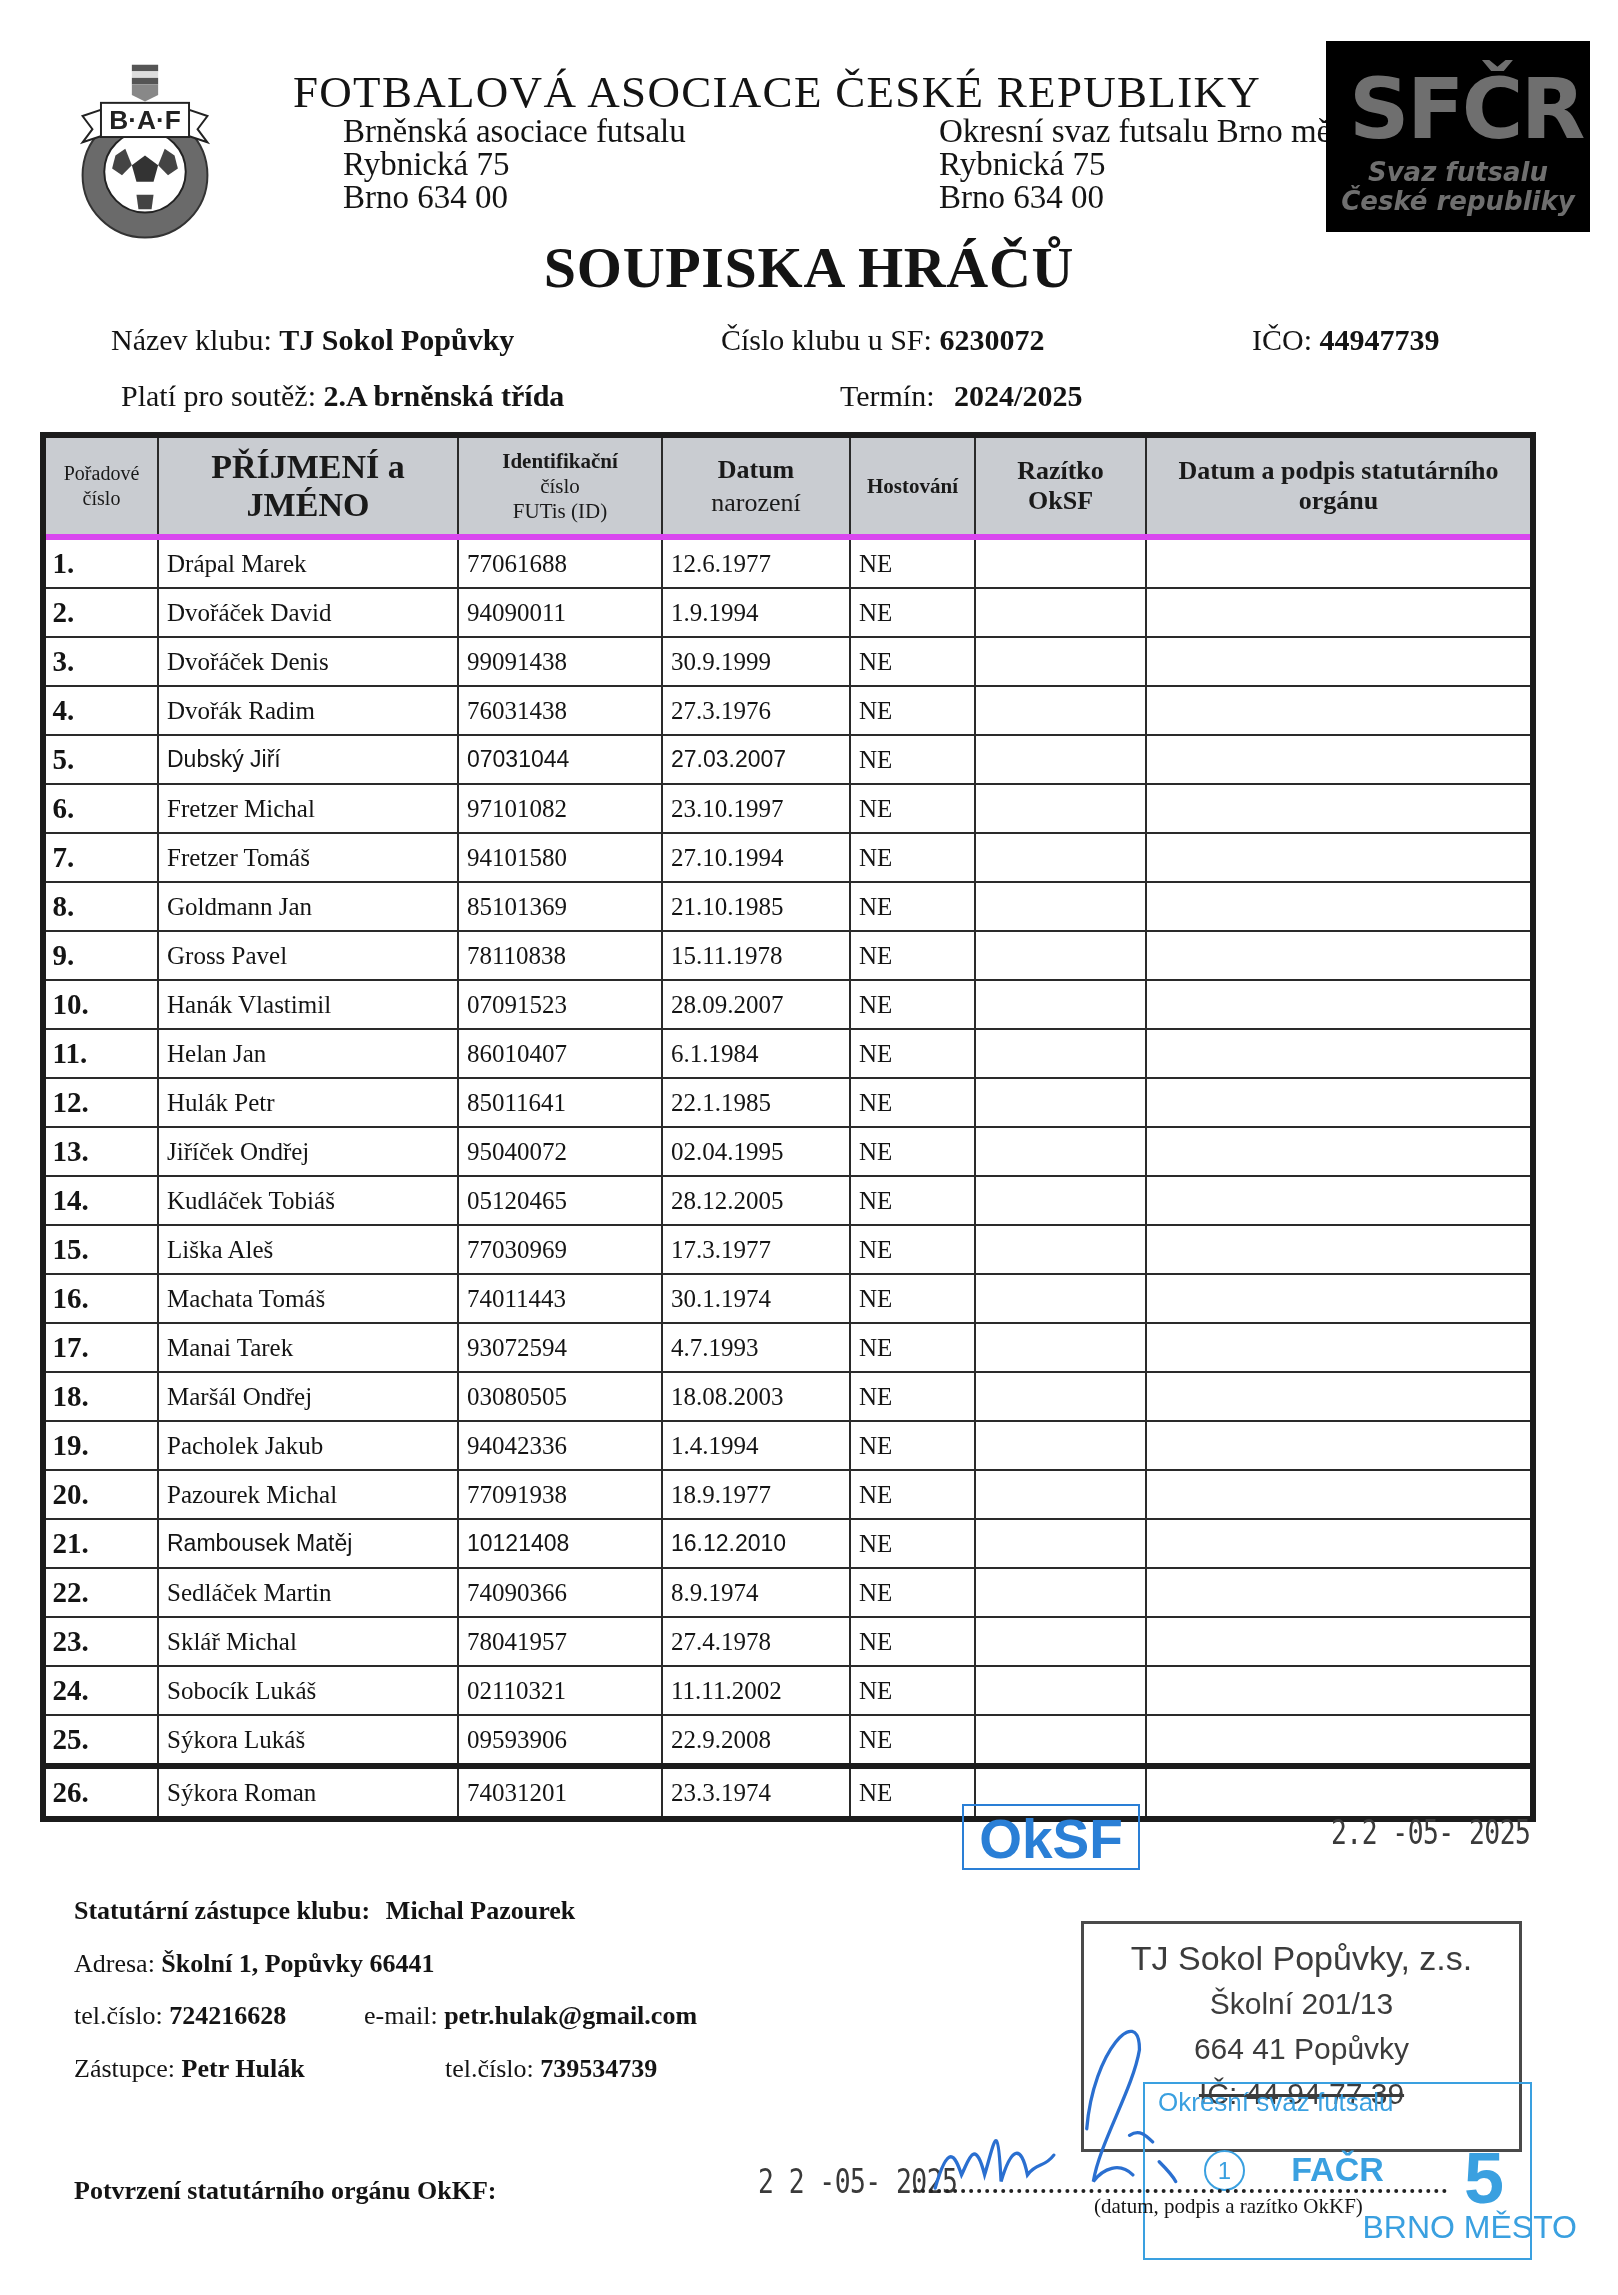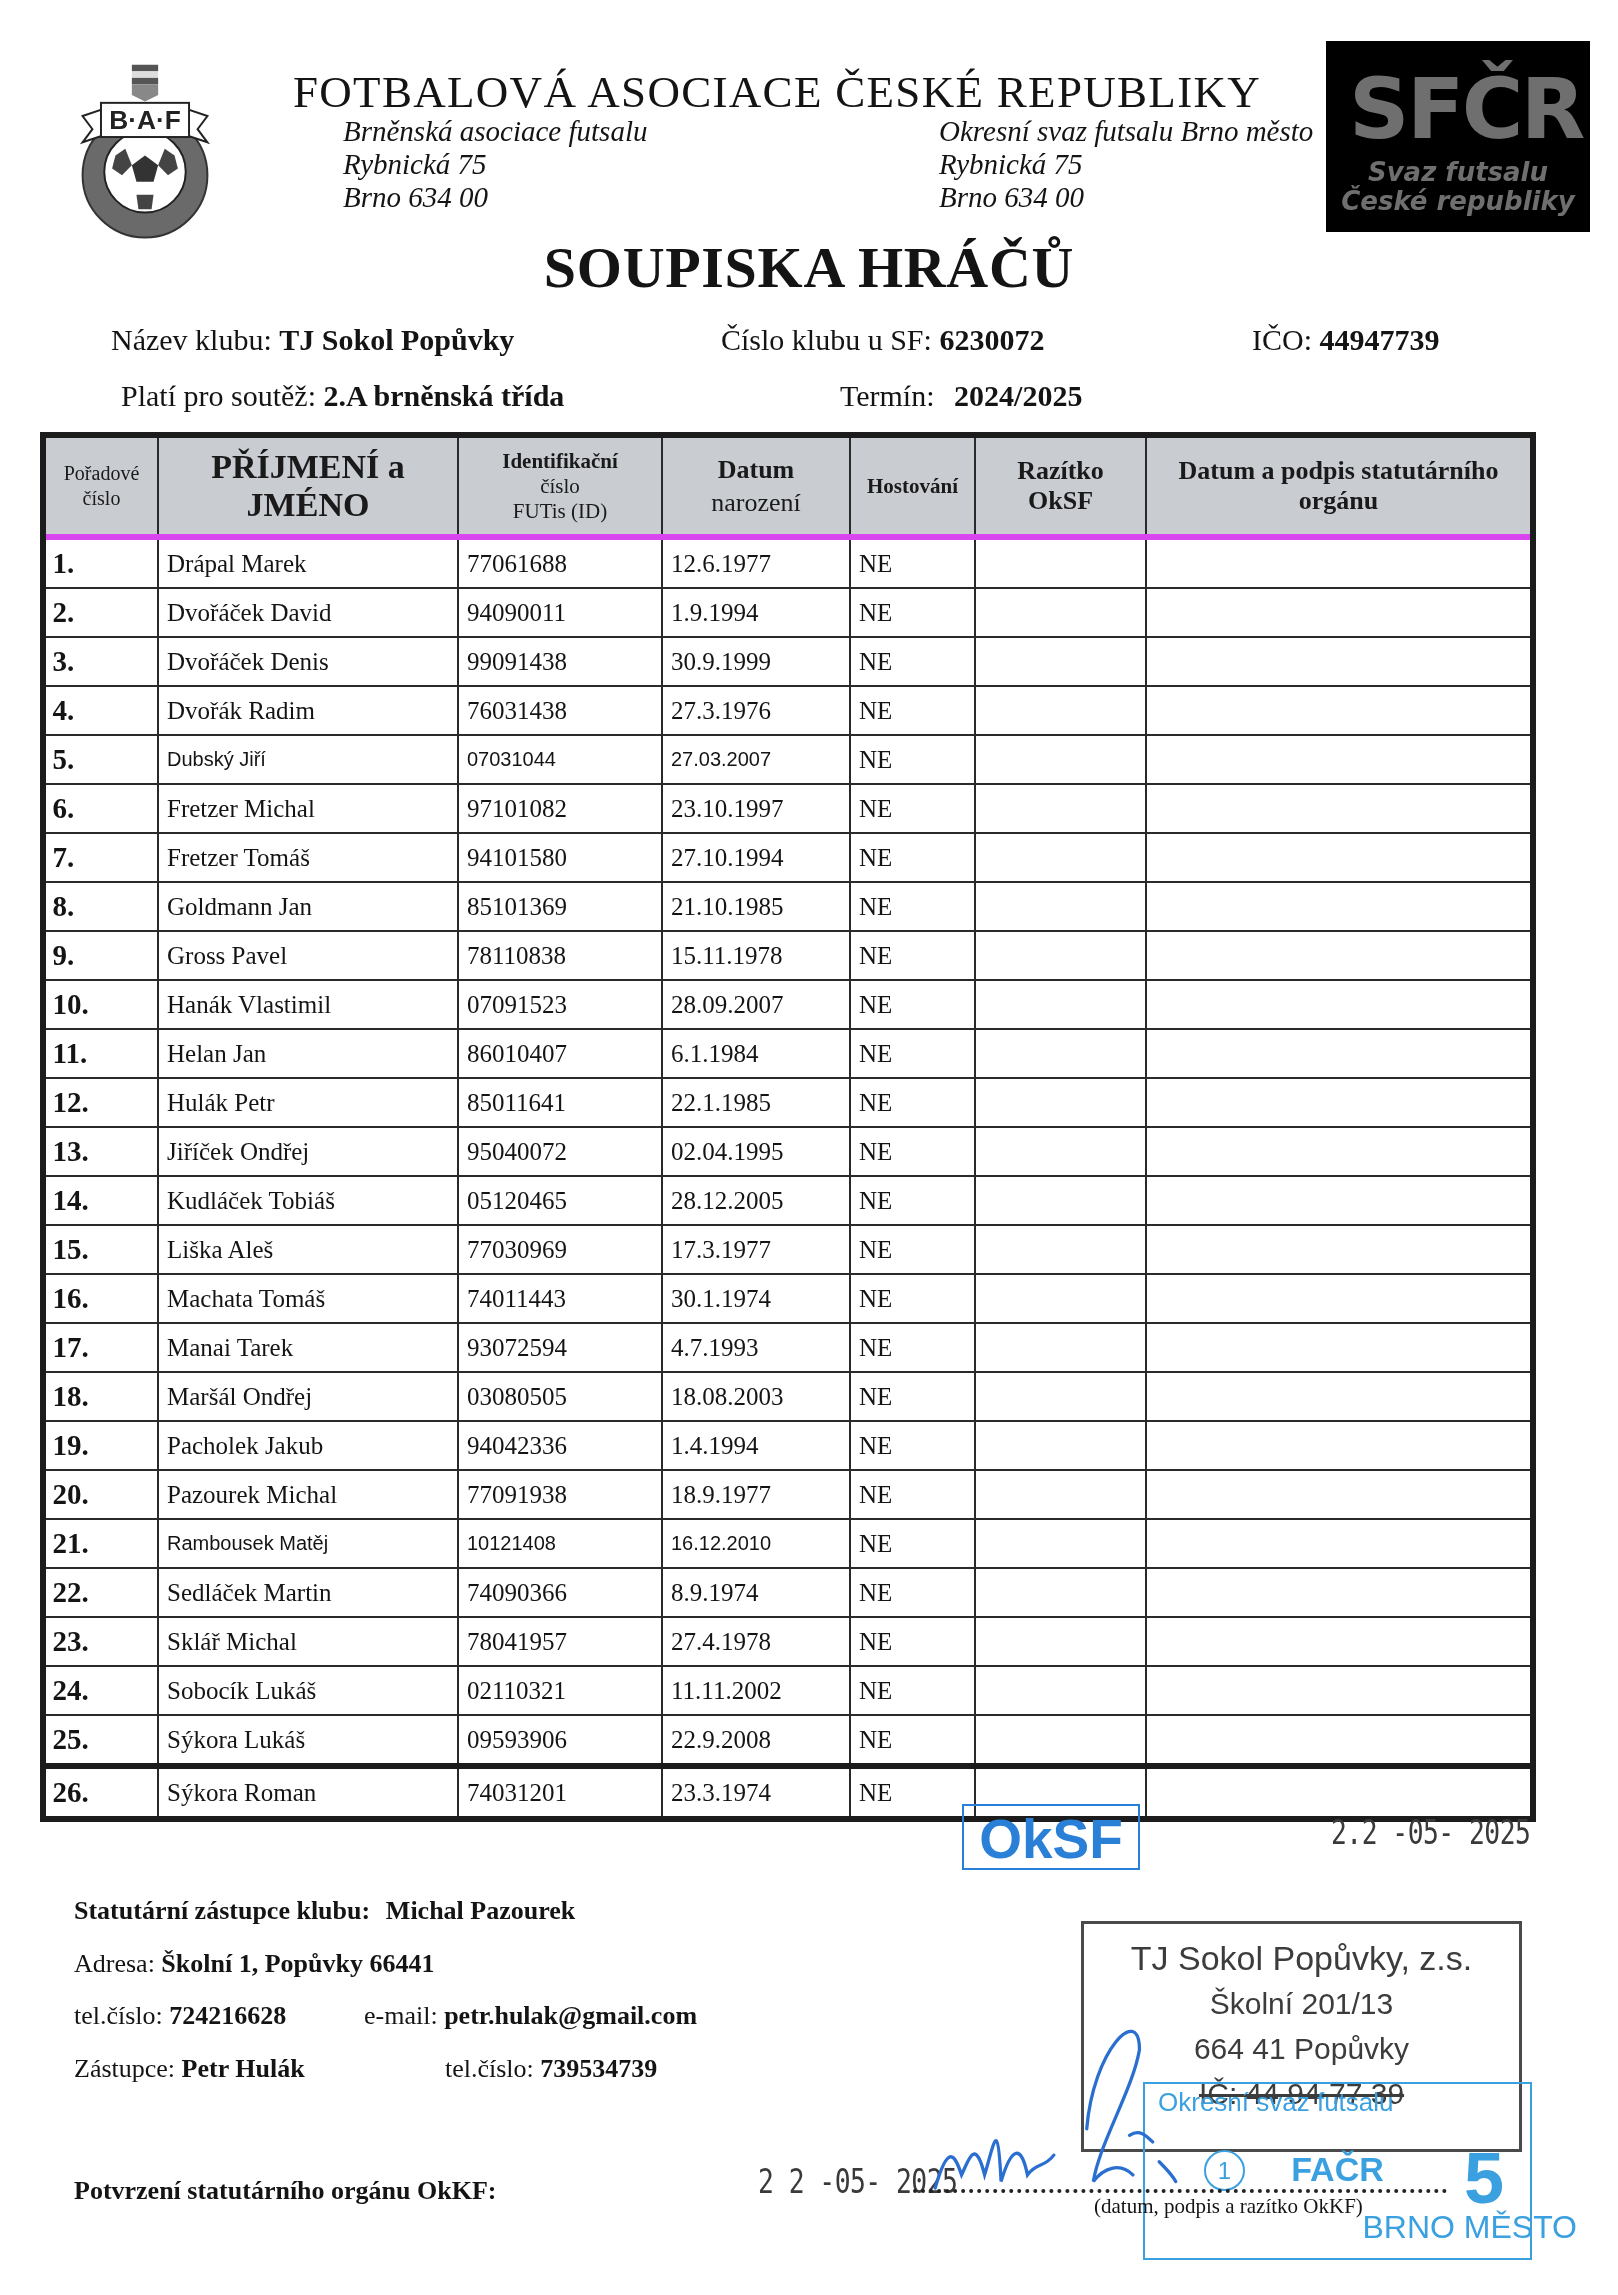--- a/index.html
+++ b/index.html
@@ -3,21 +3,21 @@
 <meta charset="utf-8">
 <style>
   html, body { margin:0; padding:0; background:#ffffff; }
   body { width:1618px; height:2295px; position:relative; overflow:hidden;
          font-family:"Liberation Serif", "DejaVu Serif", serif; color:#141414; }
   .abs { position:absolute; }
 
   
   #logo-baf { left:76px; top:63px; width:138px; height:198px; }
   #org-title { left:293px; top:66px; font-size:45px; letter-spacing:1.3px; white-space:nowrap; }
-  .addr { font-size:29px; line-height:33px; white-space:nowrap;font-style:italic; }
+  .addr { font-size:33px; line-height:33px; white-space:nowrap; }
   #addr-left { left:343px; top:115px; }
   #addr-right { left:939px; top:115px; }
   #logo-sfcr { left:1326px; top:41px; width:264px; height:191px; background:#000000; }
   #logo-sfcr .big { position:absolute; left:23px; top:25px; font-family:"DejaVu Sans", sans-serif;
                     font-weight:bold; font-size:84px; color:#6f6f6f; letter-spacing:-2.6px; line-height:86px; }
   #logo-sfcr .sub { position:absolute; left:0; width:264px; text-align:center;
                     font-family:"DejaVu Sans", sans-serif; font-weight:bold; font-style:italic;
                     font-size:26px; color:#6f6f6f; line-height:29px; }
 
   #doc-title { left:0; width:1618px; top:234px; text-align:center; font-size:58px; font-weight:bold; letter-spacing:0.7px; }
@@ -27,21 +27,21 @@
 
   
   #roster { left:40px; top:432px; width:1496px; border:6px solid #1c1c1c; box-sizing:border-box; }
   #roster table { border-collapse:collapse; width:100%; table-layout:fixed; }
   #roster th { background:#c9ccd1; border:2px solid #2a2a2a; border-top:none; font-weight:bold;
                font-size:22.4px; line-height:25px; height:96px; padding:0; text-align:center; color:#1a1a1a; }
   #roster th.big { font-size:34px; line-height:38px; }
   #roster thead tr { border-bottom:6px solid #d946ef; }
   #roster td { border:2px solid #2a2a2a; height:47px; padding:0 0 0 8px; font-size:25px; vertical-align:middle; white-space:nowrap; overflow:hidden; }
   #roster td.num { font-weight:bold; font-size:29px; padding-left:6.6px; }
-  #roster td.small { font-family:"Liberation Sans", "DejaVu Sans", sans-serif; font-size:20px;border-radius:9px; }
+  #roster td.small { font-family:"Liberation Sans", "DejaVu Sans", sans-serif; font-size:23px;border-radius:9px; }
   #roster tr.last { border-top:6px solid #1c1c1c; }
   #roster th:first-child, #roster td:first-child { border-left:none; }
   #roster th:last-child, #roster td:last-child { border-right:none; }
   #roster tbody tr:last-child td { border-bottom:none; }
 
   
   #oksf-stamp { left:962px; top:1804px; width:178px; height:66px; border:2.6px solid #2a7fd6;
                 color:#2a7fd6; font-family:"Liberation Sans", "DejaVu Sans", sans-serif; font-weight:bold;
                 font-size:55px; line-height:66px; text-align:center; box-sizing:border-box; }
   .date-stamp { font-family:"DejaVu Sans Mono", "Liberation Mono", monospace; color:#3a3a3a;

